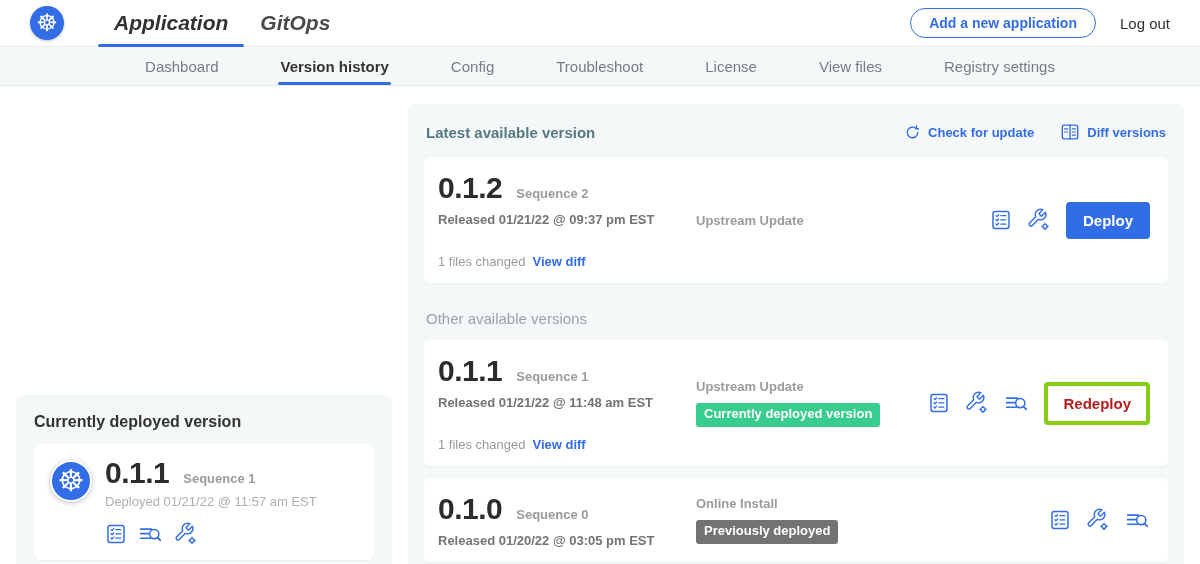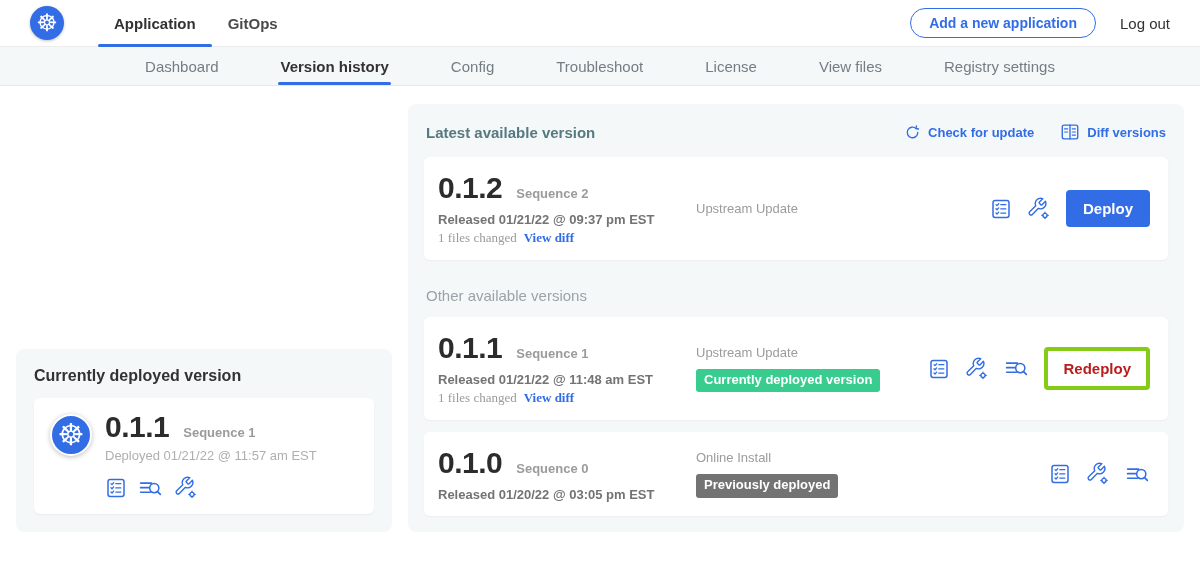--- a/index.html
+++ b/index.html
@@ -21,21 +21,21 @@
   .logo-badge {
     width:34px; height:34px; border-radius:50%;
     background:#326de6; color:#fff;
     display:flex; align-items:center; justify-content:center;
     font-size:24px; line-height:1;
     box-shadow:0 1px 3px rgba(0,0,0,.25);
   }
   .header-tabs { display:flex; margin-left:34px; height:47px; }
   .header-tab {
     padding:0 16px; display:flex; align-items:center;
-    font-size:15px; font-weight:600; color:#4a4a4a; position:relative;
+    font-size:21px; font-weight:600; color:#4a4a4a; position:relative;font-style:italic;
   }
   .header-tab.active { color:#323232; }
   .header-tab.active::after {
     content:""; position:absolute; left:0; right:0; bottom:0;
     height:3px; background:#326de6; border-radius:2px;
   }
   .header-right { margin-left:auto; display:flex; align-items:center; gap:24px; }
   .add-btn {
     border:1px solid #326de6; background:#fff; color:#326de6;
     font-size:14px; font-weight:700; font-family:inherit;
@@ -100,23 +100,23 @@
 
   .version-row {
     background:#fff; border-radius:6px; padding:14px 14px;
     display:flex; align-items:center;
     box-shadow:0 1px 2px rgba(0,0,0,.04);
   }
   .row-left { width:258px; padding-top:2px; }
   .row-mid { flex:1; }
   .row-right { display:flex; align-items:center; gap:15px; padding-right:4px; }
   .row-released { font-size:13px; color:#737373; font-weight:600; margin-top:9px; }
-  .row-files { font-size:13px; color:#9b9b9b; margin-top:3px; display:flex; gap:7px; align-items:center;font-family:Liberation Serif, serif; }
+  .row-files { font-size:13px; color:#9b9b9b; margin-top:27px; display:flex; gap:7px; align-items:center; }
   .view-diff { color:#326de6; font-weight:700; }
-  .row-source { font-size:13px; font-weight:400; color:#9b9b9b; }
+  .row-source { font-size:13px; font-weight:700; color:#9b9b9b; }
   .row-badge {
     margin-top:9px; display:inline-block; padding:4px 8px 5px; border-radius:3px;
     color:#fff; font-size:13px; font-weight:700; line-height:1.1;
   }
   .badge-green { background:#38cc8e; }
   .badge-gray  { background:#737373; }
 
   .btn-primary {
     background:#326de6; color:#fff; border:none; font-family:inherit;
     font-size:15px; font-weight:700; padding:10px 17px; border-radius:4px;

